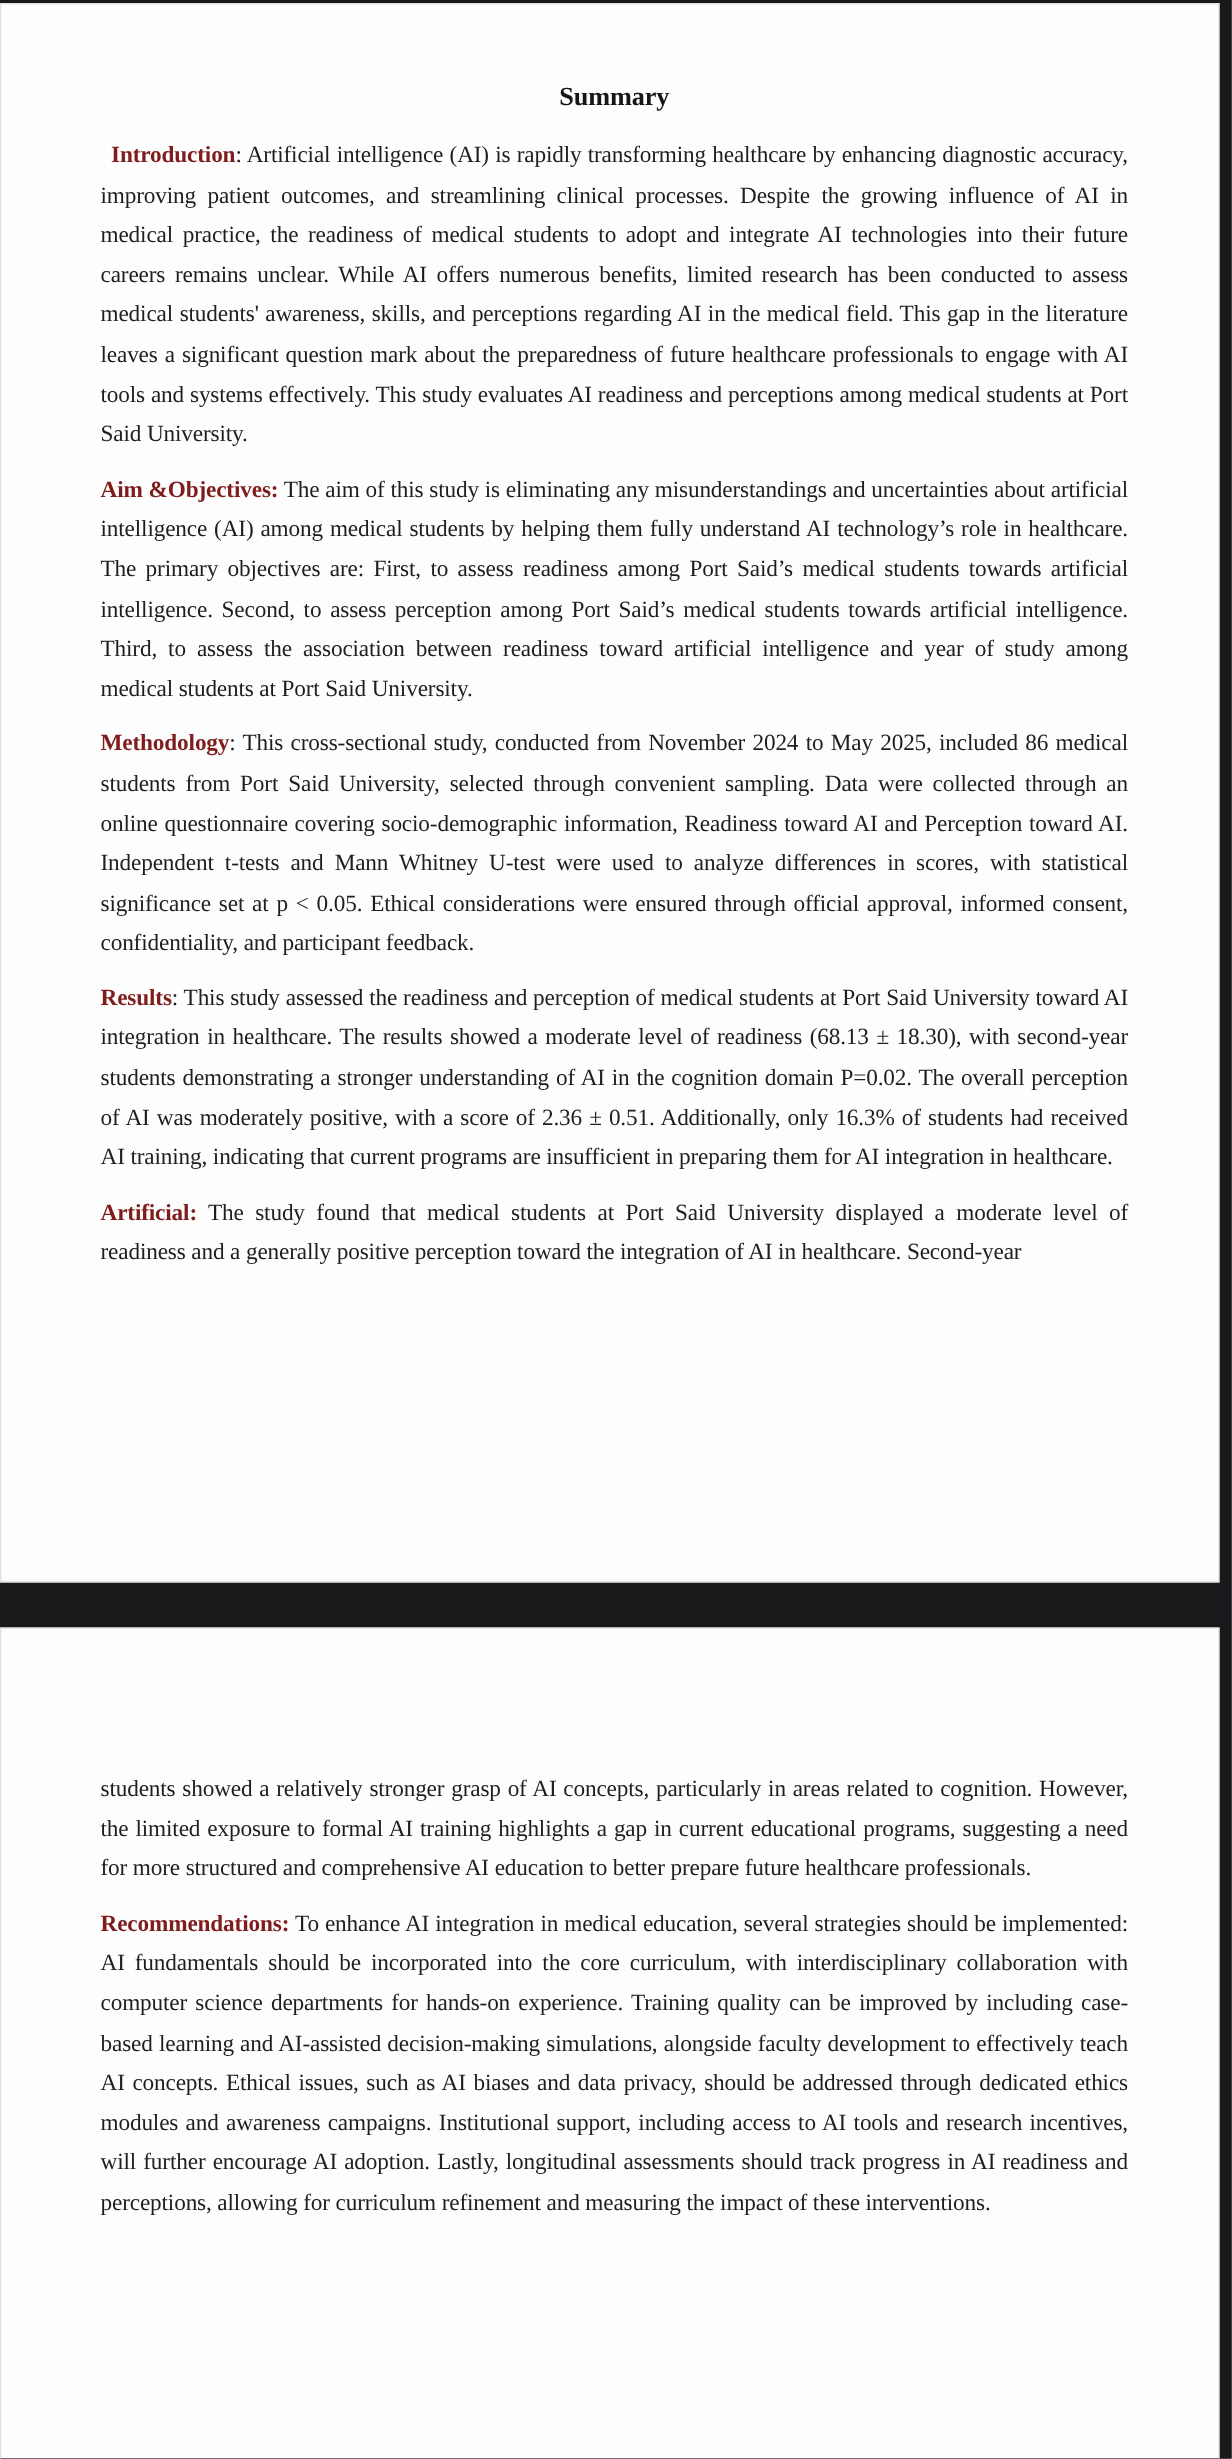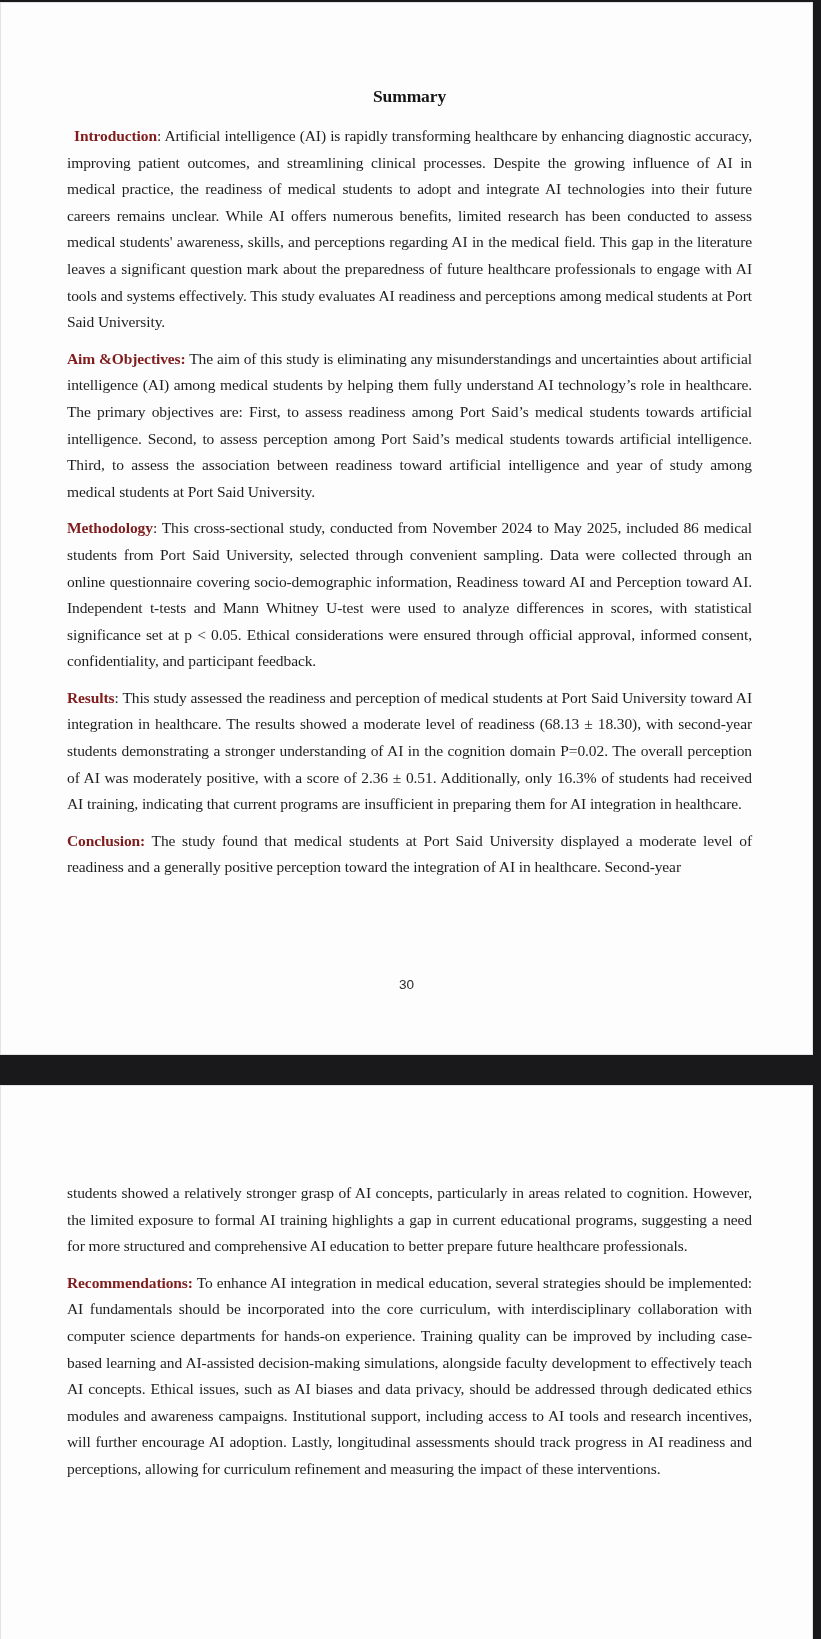--- a/index.html
+++ b/index.html
@@ -22,21 +22,21 @@
   .page-2 { top: 1085px; height: 689px; }
   .content {
     padding: 0 60px 0 66px;
     font-family: "Liberation Serif", serif;
     font-size: 15.5px;
     line-height: 26.6px;
     color: #1e1e1e;
     text-align: justify;
     letter-spacing: -0.1px;
   }
-  .page-1 .content { padding-top: 82px; }
+  .page-1 .content { padding-top: 50px; }
   .page-2 .content { padding-top: 94px; }
   .doc-title {
     margin: 0;
     font-size: 17.5px;
     line-height: 22px;
     font-weight: bold;
     text-align: center;
     color: #161616;
   }
   .para { margin: 10px 0 0 0; }
@@ -64,24 +64,23 @@
       <h1 class="doc-title">Summary</h1>
 
       <p class="para intro"><b>Introduction</b><span>: Artificial intelligence (AI) is rapidly transforming healthcare by enhancing diagnostic accuracy, improving patient outcomes, and streamlining clinical processes. Despite the growing influence of AI in medical practice, the readiness of medical students to adopt and integrate AI technologies into their future careers remains unclear. While AI offers numerous benefits, limited research has been conducted to assess medical students' awareness, skills, and perceptions regarding AI in the medical field. This gap in the literature leaves a significant question mark about the preparedness of future healthcare professionals to engage with AI tools and systems effectively. This study evaluates AI readiness and perceptions among medical students at Port Said University.</span></p>
 
       <p class="para"><b>Aim &amp;Objectives:</b><span> The aim of this study is eliminating any misunderstandings and uncertainties about artificial intelligence (AI) among medical students by helping them fully understand AI technology’s role in healthcare. The primary objectives are: First, to assess readiness among Port Said’s medical students towards artificial intelligence. Second, to assess perception among Port Said’s medical students towards artificial intelligence. Third, to assess the association between readiness toward artificial intelligence and year of study among medical students at Port Said University.</span></p>
 
       <p class="para"><b>Methodology</b><span>: This cross-sectional study, conducted from November 2024 to May 2025, included 86 medical students from Port Said University, selected through convenient sampling. Data were collected through an online questionnaire covering socio-demographic information, Readiness toward AI and Perception toward AI. Independent t-tests and Mann Whitney U-test were used to analyze differences in scores, with statistical significance set at p &lt; 0.05. Ethical considerations were ensured through official approval, informed consent, confidentiality, and participant feedback.</span></p>
 
       <p class="para"><b>Results</b><span>: This study assessed the readiness and perception of medical students at Port Said University toward AI integration in healthcare. The results showed a moderate level of readiness (68.13 ± 18.30), with second-year students demonstrating a stronger understanding of AI in the cognition domain P=0.02. The overall perception of AI was moderately positive, with a score of 2.36 ± 0.51. Additionally, only 16.3% of students had received AI training, indicating that current programs are insufficient in preparing them for AI integration in healthcare.</span></p>
 
-      <p class="para"><b>Conclusion:</b><span> The study found that medical students at Port Said University displayed a moderate level of readiness and a generally positive perception toward the integration of AI in healthcare. Second-year</span></p>
+      <p class="para"><b>Artificial:</b><span> The study found that medical students at Port Said University displayed a moderate level of readiness and a generally positive perception toward the integration of AI in healthcare. Second-year</span></p>
     </div>
 
-    <div class="page-num">30</div>
   </div>
 
   <div class="page page-2">
     <div class="content">
       <p class="para flow"><span>students showed a relatively stronger grasp of AI concepts, particularly in areas related to cognition. However, the limited exposure to formal AI training highlights a gap in current educational programs, suggesting a need for more structured and comprehensive AI education to better prepare future healthcare professionals.</span></p>
 
       <p class="para"><b>Recommendations:</b><span> To enhance AI integration in medical education, several strategies should be implemented: AI fundamentals should be incorporated into the core curriculum, with interdisciplinary collaboration with computer science departments for hands-on experience. Training quality can be improved by including case-based learning and AI-assisted decision-making simulations, alongside faculty development to effectively teach AI concepts. Ethical issues, such as AI biases and data privacy, should be addressed through dedicated ethics modules and awareness campaigns. Institutional support, including access to AI tools and research incentives, will further encourage AI adoption. Lastly, longitudinal assessments should track progress in AI readiness and perceptions, allowing for curriculum refinement and measuring the impact of these interventions.</span></p>
     </div>
   </div>
 

